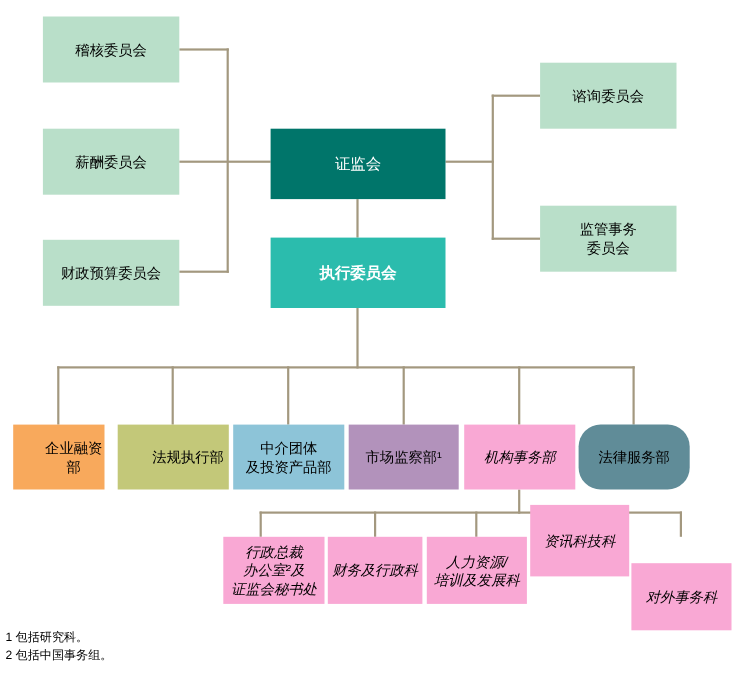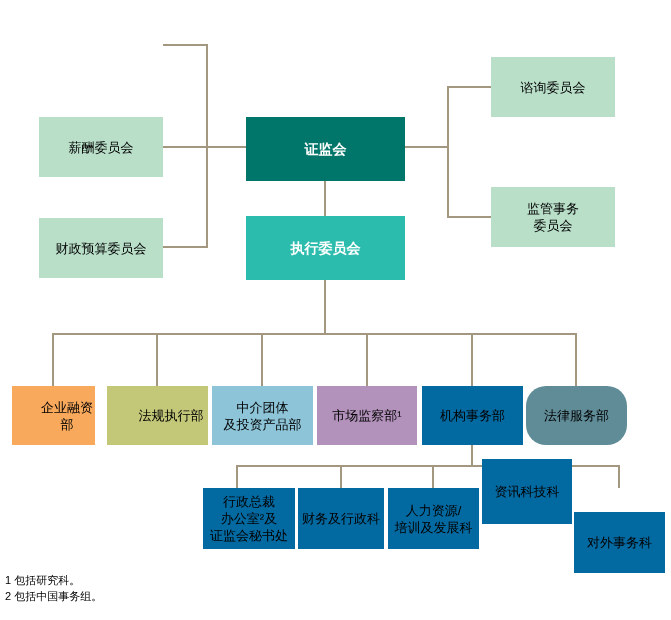--- a/index.html
+++ b/index.html
@@ -17,27 +17,27 @@
     align-items: center;
     justify-content: center;
     text-align: center;
     font-size: 13px;
     line-height: 17px;
     color: #000;
     white-space: pre-line;
     box-sizing: border-box;
   }
   .green  { background: #b9dfc9; }
-  .teal-dark { background: #00756a; color: #fff; font-weight: bold; font-size: 14px; }
+  .teal-dark { background: #00756a; color: #fff; font-weight: normal; font-size: 14px; }
   .teal      { background: #2bbcad; color: #fff; font-weight: bold; font-size: 14px; }
   .orange { background: #f8a95c; }
   .olive  { background: #c3c879; }
   .blue   { background: #8dc4d8; }
   .purple { background: #b292bb; }
-  .aqua   { background: #0369a1; }
+  .aqua   { background: #f9a8d4; font-style: italic; }
   .slate  { background: #608c98; }
   .line {
     position: absolute;
     background: #a3987f;
   }
   .footnotes {
     position: absolute;
     left: 5px;
     top: 572px;
     font-size: 11px;
@@ -72,20 +72,21 @@
   <div class="line" style="left:575px; top:333px; width:2px; height:53px;"></div>
 
   <div class="line" style="left:471px; top:445px; width:2px; height:22px;"></div>
   <div class="line" style="left:236px; top:465px; width:384px; height:2px;"></div>
   <div class="line" style="left:236px; top:465px; width:2px; height:23px;"></div>
   <div class="line" style="left:340px; top:465px; width:2px; height:23px;"></div>
   <div class="line" style="left:432px; top:465px; width:2px; height:23px;"></div>
   <div class="line" style="left:526px; top:465px; width:2px; height:23px;"></div>
   <div class="line" style="left:618px; top:465px; width:2px; height:23px;"></div>
 
+  <div class="box green" style="left:39px; top:15px; width:124px; height:60px;">稽核委员会</div>
   <div class="box green" style="left:39px; top:117px; width:124px; height:60px;">薪酬委员会</div>
   <div class="box green" style="left:39px; top:218px; width:124px; height:60px;">财政预算委员会</div>
 
   <div class="box teal-dark" style="left:246px; top:117px; width:159px; height:64px;">证监会</div>
 
   <div class="box green" style="left:491px; top:57px; width:124px; height:60px;">谘询委员会</div>
 
   <div class="box teal" style="left:246px; top:216px; width:159px; height:64px;">执行委员会</div>
   <div class="box green" style="left:491px; top:187px; width:124px; height:60px;">监管事务
 委员会</div>

